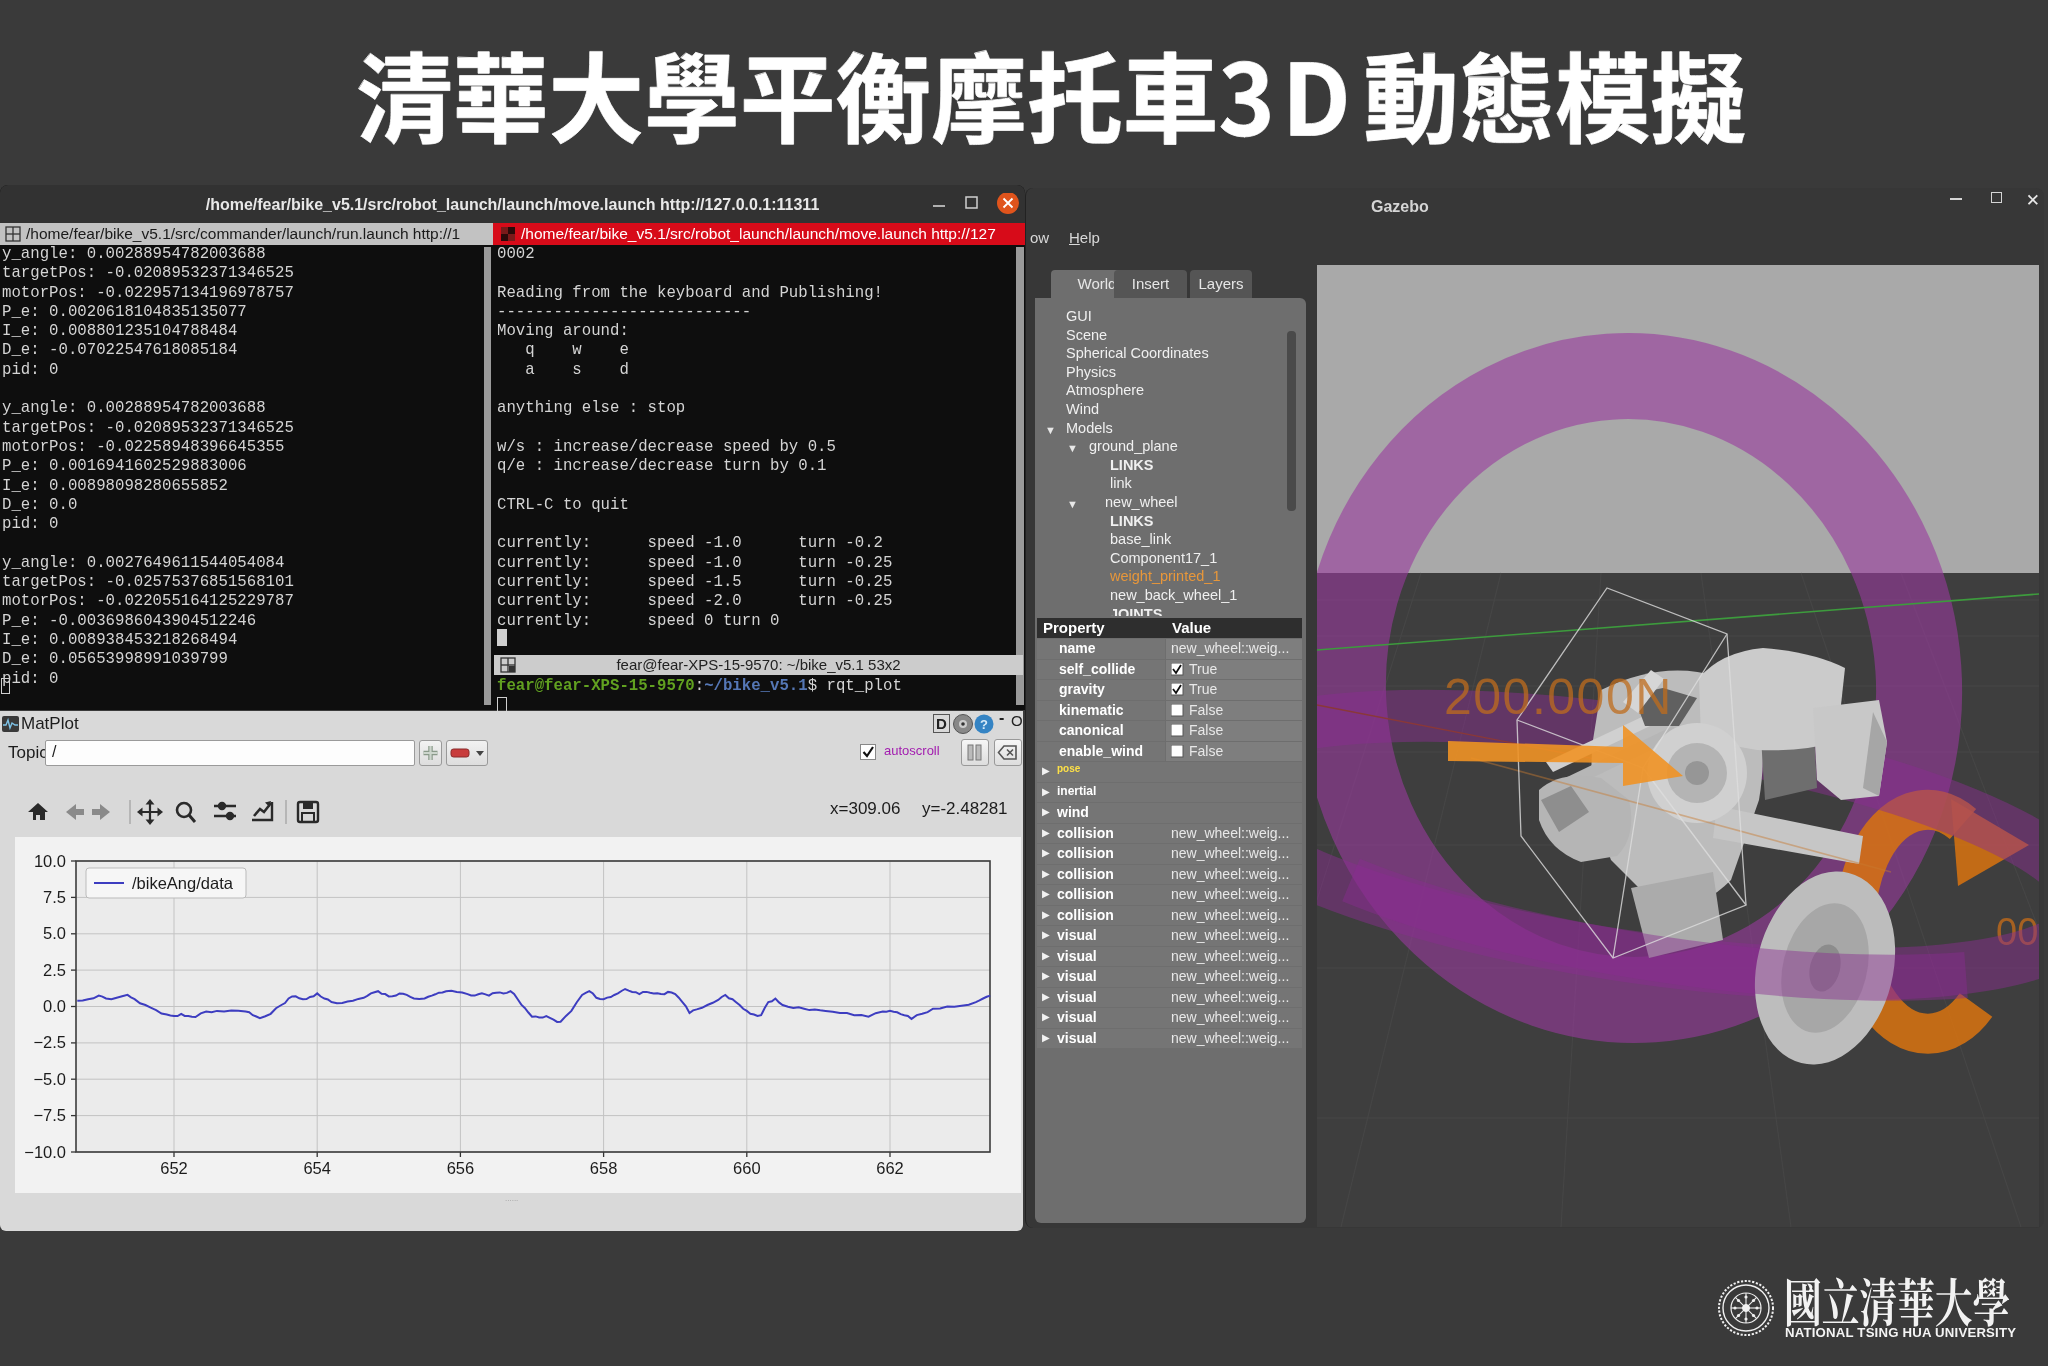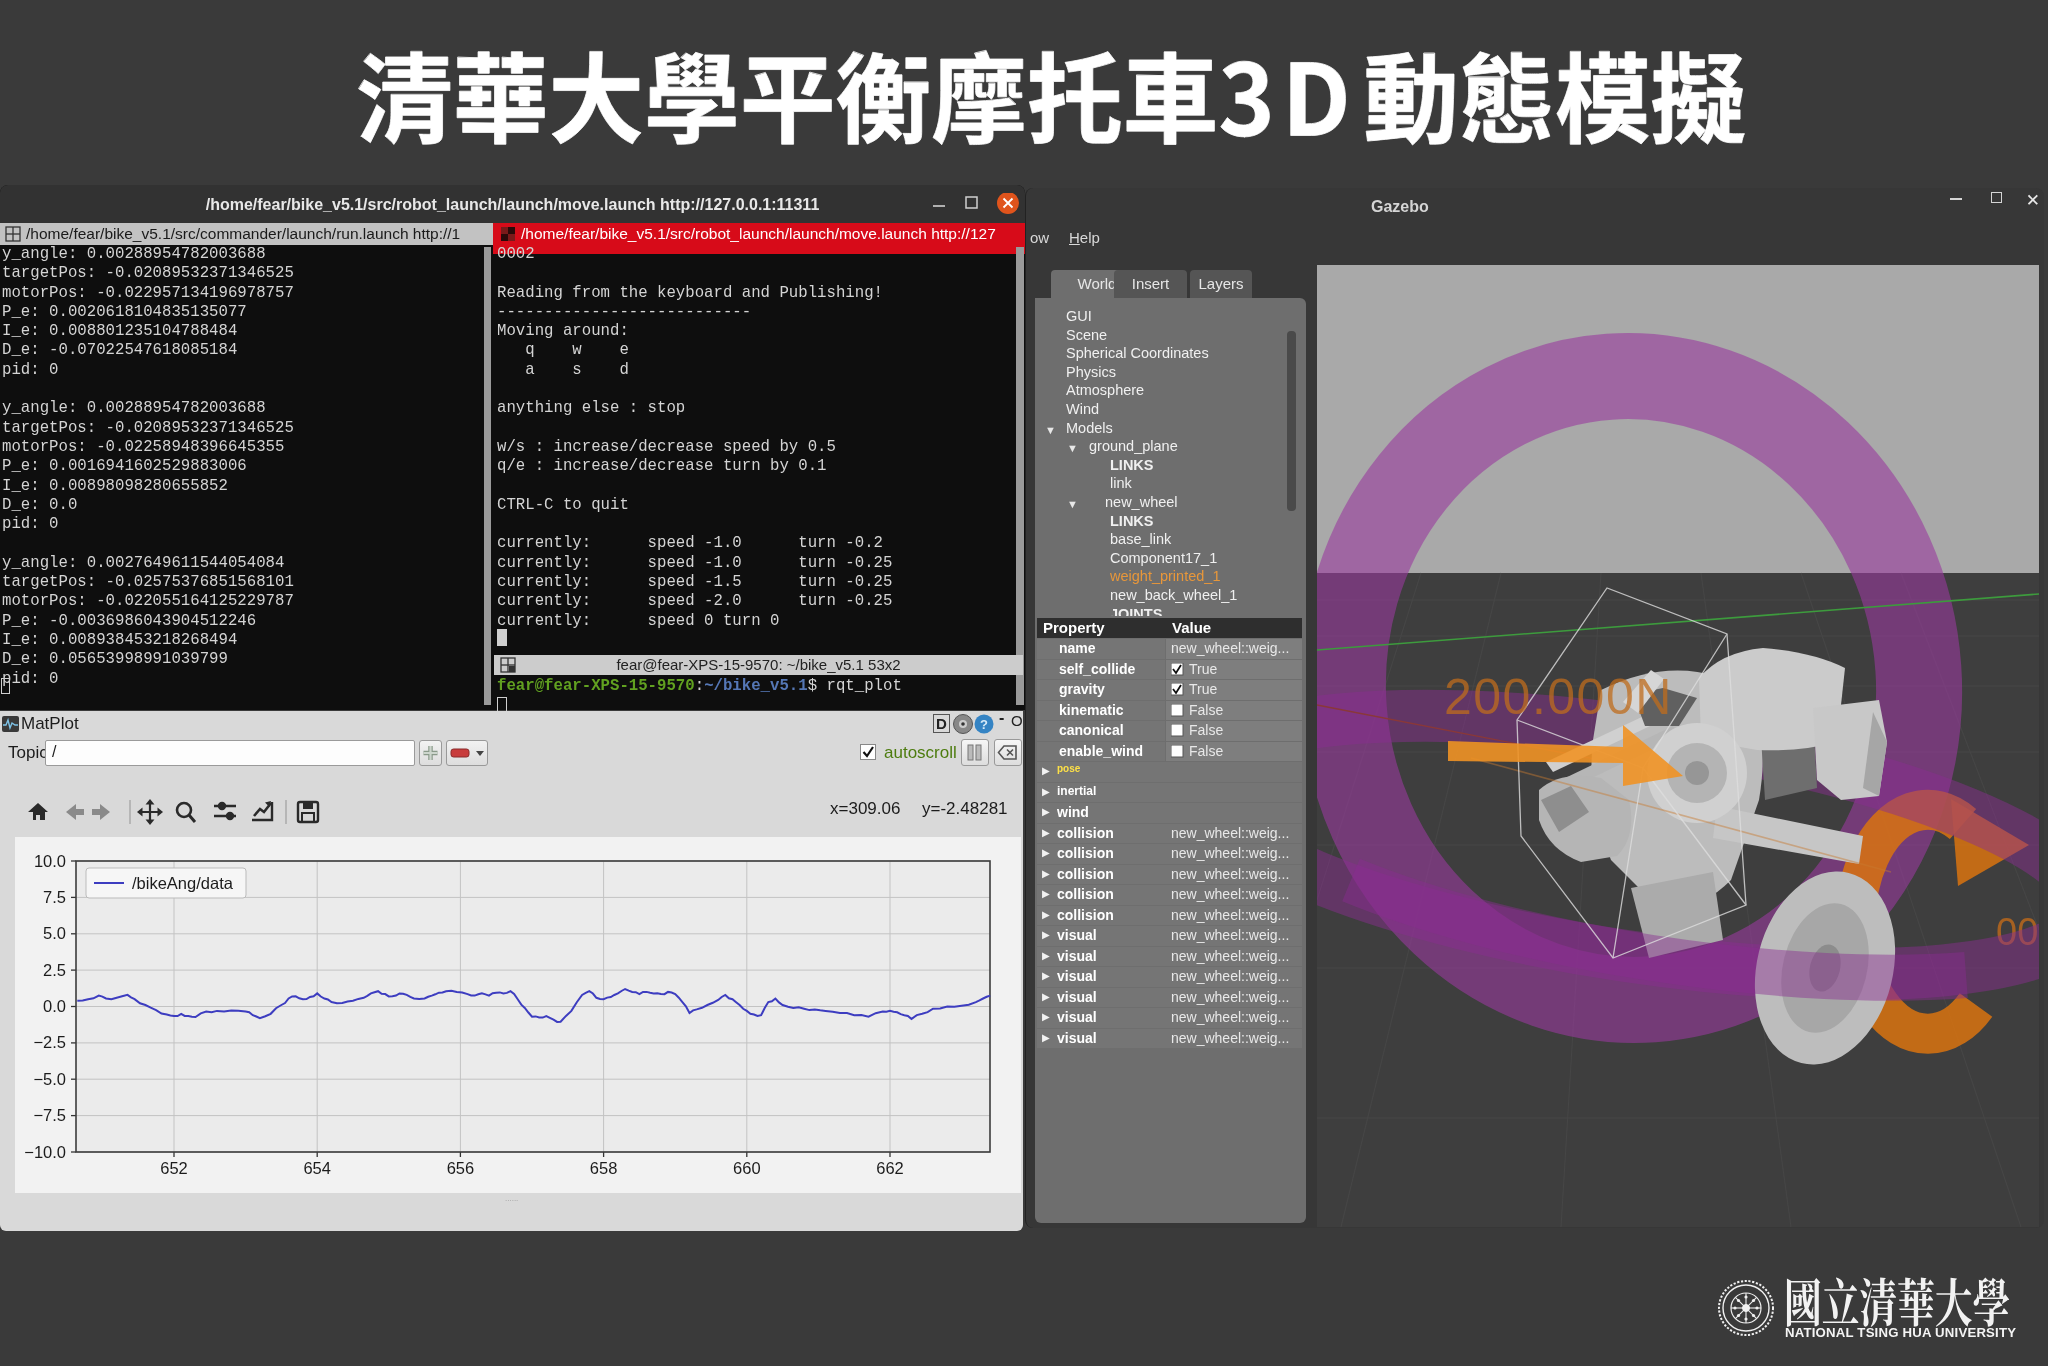--- a/index.html
+++ b/index.html
@@ -3,21 +3,21 @@
 *{margin:0;padding:0;box-sizing:border-box}
 html,body{width:2048px;height:1366px;overflow:hidden;background:#3a3a3a}
 body{font-family:"Liberation Sans",sans-serif;position:relative}
 .abs{position:absolute}
 
 #term{left:0;top:185px;width:1025px;height:525px;background:#0e0e0e;border-radius:8px 8px 0 0}
 #term-title{left:0;top:0;width:100%;height:38px;background:#323232;border-radius:8px 8px 0 0;color:#e8e8e8;font-weight:bold;font-size:16px;text-align:center;line-height:40px}
 #term-btns{left:925px;top:8px;height:22px;color:#d0d0d0}
 #term-tabs{left:0;top:38px;width:100%;height:22px;background:#1c1c1c;font-size:15.5px;line-height:22px;white-space:nowrap}
 .tabL{left:0;top:0;width:493px;height:22px;background:#c2c2c2;color:#1a1a1a;overflow:hidden}
-.tabR{left:493px;top:0;width:532px;height:31px;background:#d70b19;color:#fff;overflow:hidden}
+.tabR{left:493px;top:0;width:532px;height:22px;background:#d70b19;color:#fff;overflow:hidden}
 .term-text{font-family:"Liberation Mono",monospace;font-size:15.7px;line-height:19.3px;color:#d4d4d4;white-space:pre}
 #lterm{left:2px;top:60px}
 #rterm{left:497px;top:60px}
 #lscroll{left:484px;top:62px;width:7px;height:458px;background:#9a9a9a}
 #rscroll{left:1016px;top:62px;width:8px;height:458px;background:#9a9a9a}
 #innerbar{left:494px;top:470px;width:529px;height:20px;background:#cccccc;color:#222;font-size:15px;text-align:center;line-height:20px}
 #prompt{left:497px;top:492px}
 
 #mpl{left:0;top:711px;width:1023px;height:520px;background:#d9d9d9;border-radius:0 0 6px 6px}
 
@@ -152,21 +152,21 @@
         <path d="M10.5 5v14M3.5 12h14" stroke="#8a9a8a" stroke-width="4.5"></path>
         <path d="M10.5 5v14M3.5 12h14" stroke="#cdd6cd" stroke-width="2.2"></path>
       </svg></div>
 <div class="abs" style="left:446px;top:29px;width:42px;height:26px;background:linear-gradient(#f2f2f2,#ddd);border:1px solid #999;border-radius:3px"><svg width="40" height="24">
         <rect x="4" y="8" width="18" height="8" rx="2.5" fill="#c83c3c" stroke="#8a2a2a"></rect>
         <path d="M29 10l4 5 4-5z" fill="#444"></path>
       </svg></div>
 <div class="abs" style="left:860px;top:33px;width:16px;height:16px;background:#fff;border:1px solid #888"><svg width="14" height="14">
         <path d="M2.5 7l3.5 4 6-9" fill="none" stroke="#111" stroke-width="2.2"></path>
       </svg></div>
-<div class="abs" style="left:884px;top:32px;font-size:17px;color:#4d7c0f">autoscroll</div>
+<div class="abs" style="left:884px;top:32px;font-size:13px;color:#a21caf">autoscroll</div>
 <div class="abs" style="left:961px;top:28px;width:28px;height:27px;background:linear-gradient(#f6f6f6,#ddd);border:1px solid #999;border-radius:3px"><svg width="26" height="25">
         <rect x="6" y="5" width="5" height="15" fill="#bbb" stroke="#777"></rect>
         <rect x="14" y="5" width="5" height="15" fill="#bbb" stroke="#777"></rect>
       </svg></div>
 <div class="abs" style="left:994px;top:28px;width:28px;height:27px;background:linear-gradient(#f6f6f6,#ddd);border:1px solid #999;border-radius:3px"><svg width="26" height="25">
         <path d="M9 6h12v13H9l-5.5-6.5z" fill="none" stroke="#555" stroke-width="1.6"></path>
         <path d="M12 9.5l6 6m0-6l-6 6" stroke="#555" stroke-width="1.6"></path>
       </svg></div>
 <svg class="abs" style="left:24px;top:85px" width="300" height="32" fill="#2a2a2a">
   <path d="M4 16 14 7l10 9h-3v8h-5v-5h-4v5h-3v-8z"></path>

